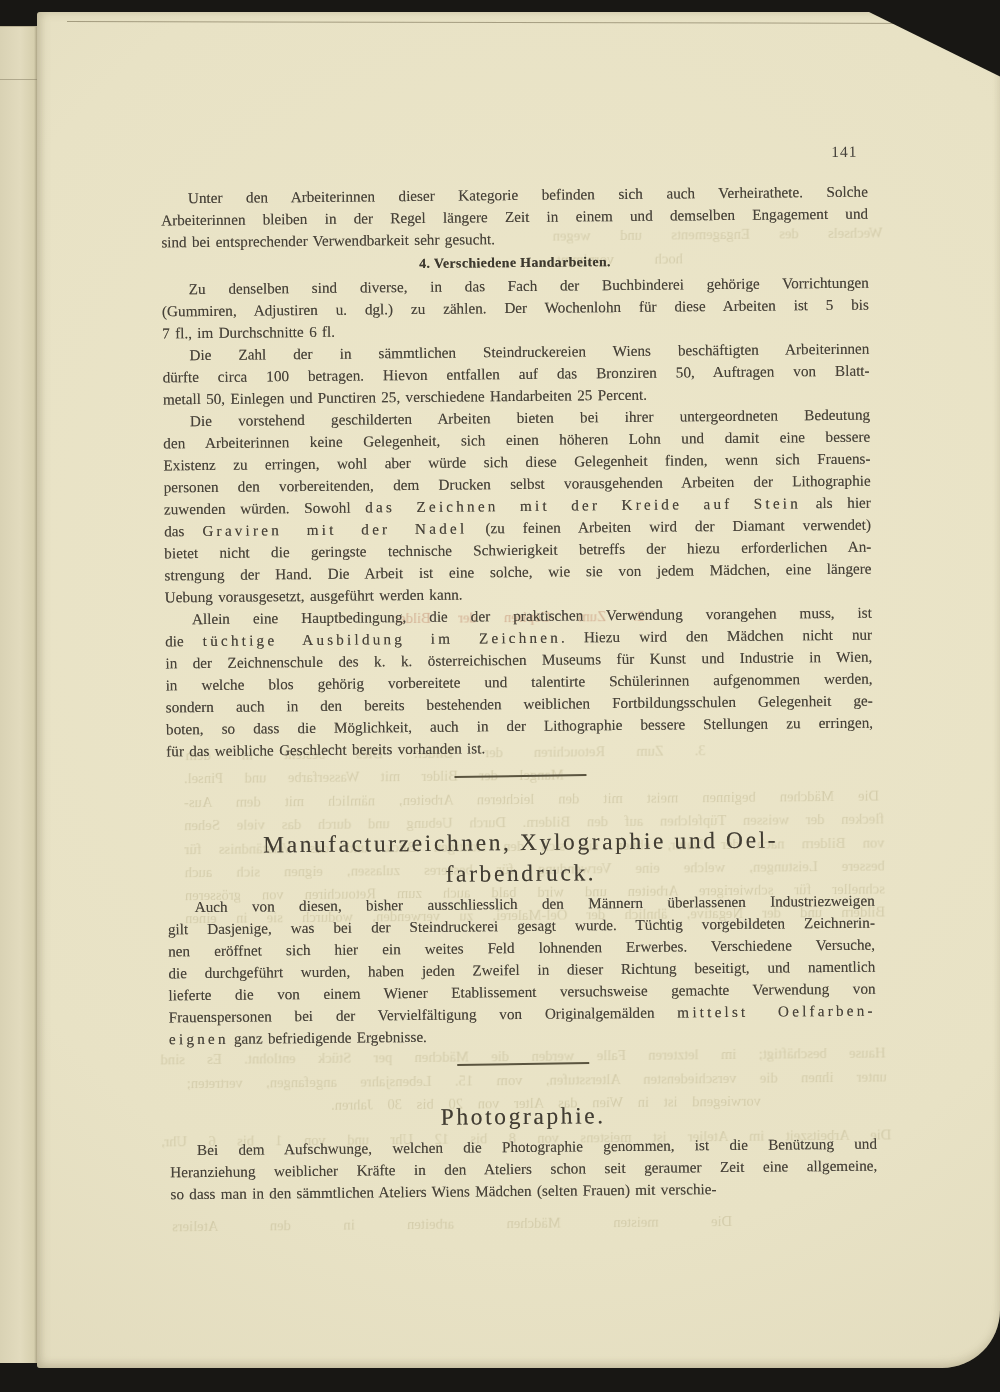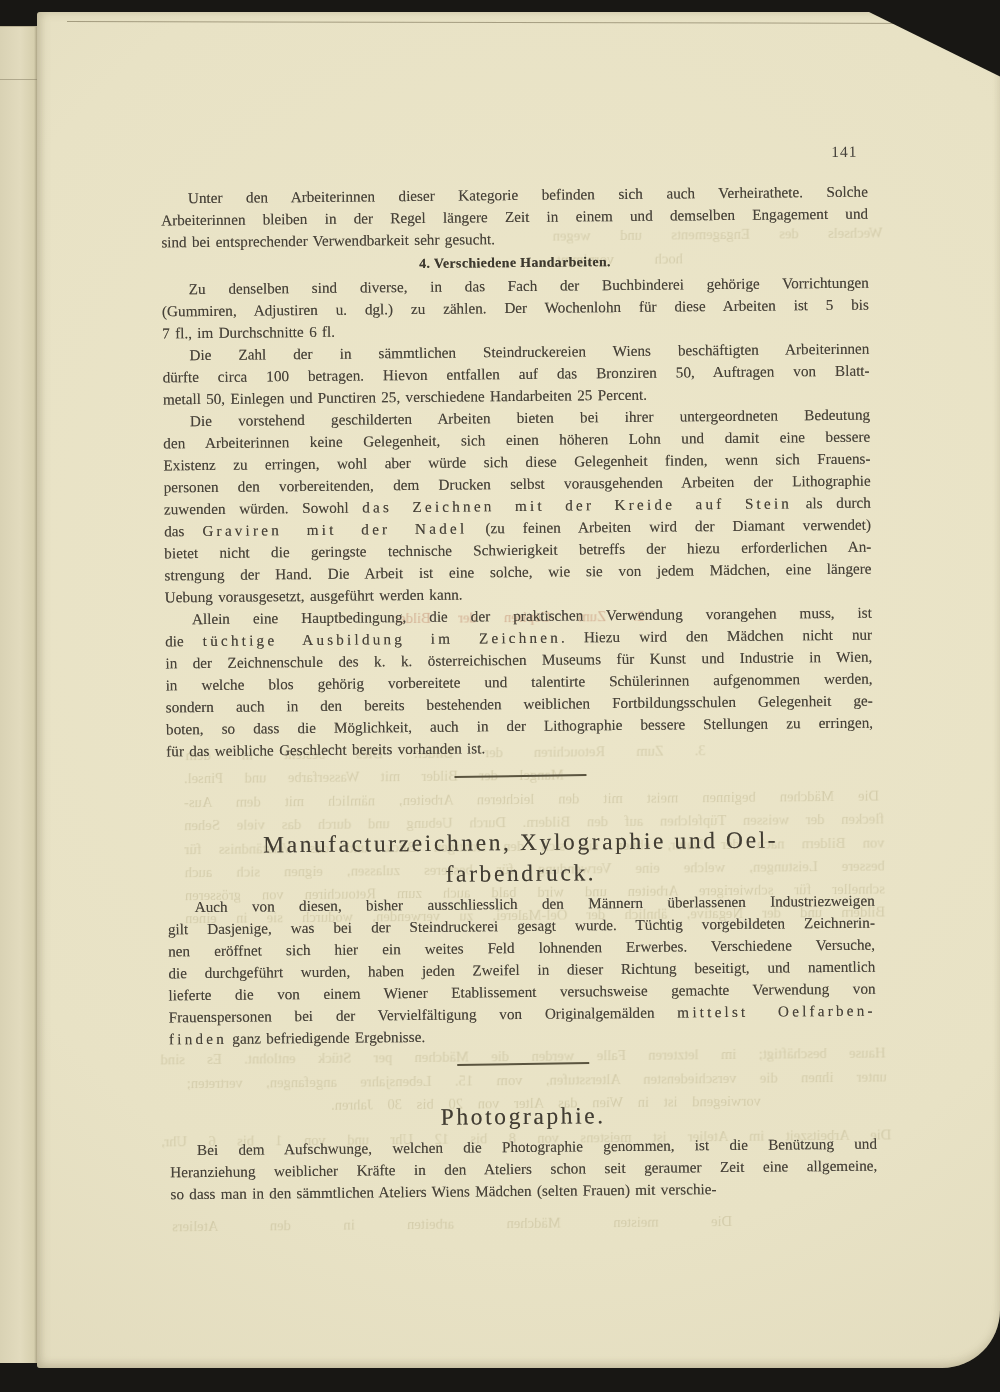--- a/index.html
+++ b/index.html
@@ -114,21 +114,21 @@
           <div class="para">
             <div class="line indent"><span>Die Zahl der in sämmtlichen Steindruckereien Wiens beschäftigten Arbeiterinnen</span></div>
             <div class="line"><span>dürfte circa 100 betragen.  Hievon entfallen auf das Bronziren 50, Auftragen von Blatt-</span></div>
             <div class="line last"><span>metall 50, Einlegen und Punctiren 25, verschiedene Handarbeiten 25 Percent.</span></div>
           </div>
           <div class="para">
             <div class="line indent"><span>Die vorstehend geschilderten Arbeiten bieten bei ihrer untergeordneten Bedeutung</span></div>
             <div class="line"><span>den Arbeiterinnen keine Gelegenheit, sich einen höheren Lohn und damit eine bessere</span></div>
             <div class="line"><span>Existenz zu erringen, wohl aber würde sich diese Gelegenheit finden, wenn sich Frauens-</span></div>
             <div class="line"><span>personen den vorbereitenden, dem Drucken selbst vorausgehenden Arbeiten der Lithographie</span></div>
-            <div class="line"><span>zuwenden würden. Sowohl </span><span class="gesperrt">das Zeichnen mit der Kreide auf Stein</span><span> als durch</span></div>
+            <div class="line"><span>zuwenden würden. Sowohl </span><span class="gesperrt">das Zeichnen mit der Kreide auf Stein</span><span> als hier</span></div>
             <div class="line"><span>das </span><span class="gesperrt">Graviren mit der Nadel</span><span> (zu feinen Arbeiten wird der Diamant verwendet)</span></div>
             <div class="line"><span>bietet nicht die geringste technische Schwierigkeit betreffs der hiezu erforderlichen An-</span></div>
             <div class="line"><span>strengung der Hand. Die Arbeit ist eine solche, wie sie von jedem Mädchen, eine längere</span></div>
             <div class="line last"><span>Uebung vorausgesetzt, ausgeführt werden kann.</span></div>
           </div>
           <div class="para">
             <div class="line indent"><span>Allein eine Hauptbedingung, die der praktischen Verwendung vorangehen muss, ist</span></div>
             <div class="line"><span>die </span><span class="gesperrt">tüchtige Ausbildung im Zeichnen</span><span>.  Hiezu wird den Mädchen nicht nur</span></div>
             <div class="line"><span>in der Zeichnenschule des k. k. österreichischen Museums für Kunst und Industrie in Wien,</span></div>
             <div class="line"><span>in welche blos gehörig vorbereitete und talentirte Schülerinnen aufgenommen werden,</span></div>
@@ -141,21 +141,21 @@
             <div>Manufacturzeichnen, Xylographie und Oel-</div>
             <div>farbendruck.</div>
           </div>
           <div class="para">
             <div class="line indent"><span>Auch von diesen, bisher ausschliesslich den Männern überlassenen Industriezweigen</span></div>
             <div class="line"><span>gilt Dasjenige, was bei der Steindruckerei gesagt wurde. Tüchtig vorgebildeten Zeichnerin-</span></div>
             <div class="line"><span>nen eröffnet sich hier ein weites Feld lohnenden Erwerbes.  Verschiedene Versuche,</span></div>
             <div class="line"><span>die durchgeführt wurden, haben jeden Zweifel in dieser Richtung beseitigt, und namentlich</span></div>
             <div class="line"><span>lieferte die von einem Wiener Etablissement versuchsweise gemachte Verwendung von</span></div>
             <div class="line"><span>Frauenspersonen bei der Vervielfältigung von Originalgemälden </span><span class="gesperrt">mittelst Oelfarben-</span></div>
-            <div class="line last"><span class="gesperrt">finden</span><span> ganz befriedigende Ergebnisse.</span></div>
+            <div class="line last"><span class="gesperrt">eignen</span><span> ganz befriedigende Ergebnisse.</span></div>
           </div>
           <div class="rule"></div>
           <div class="h-large photo">
             <div>Photographie.</div>
           </div>
           <div class="para">
             <div class="line indent"><span>Bei dem Aufschwunge, welchen die Photographie genommen, ist die Benützung und</span></div>
             <div class="line"><span>Heranziehung weiblicher Kräfte in den Ateliers schon seit geraumer Zeit eine allgemeine,</span></div>
             <div class="line last"><span>so dass man in den sämmtlichen Ateliers Wiens Mädchen (selten Frauen) mit verschie-</span></div>
           </div>

